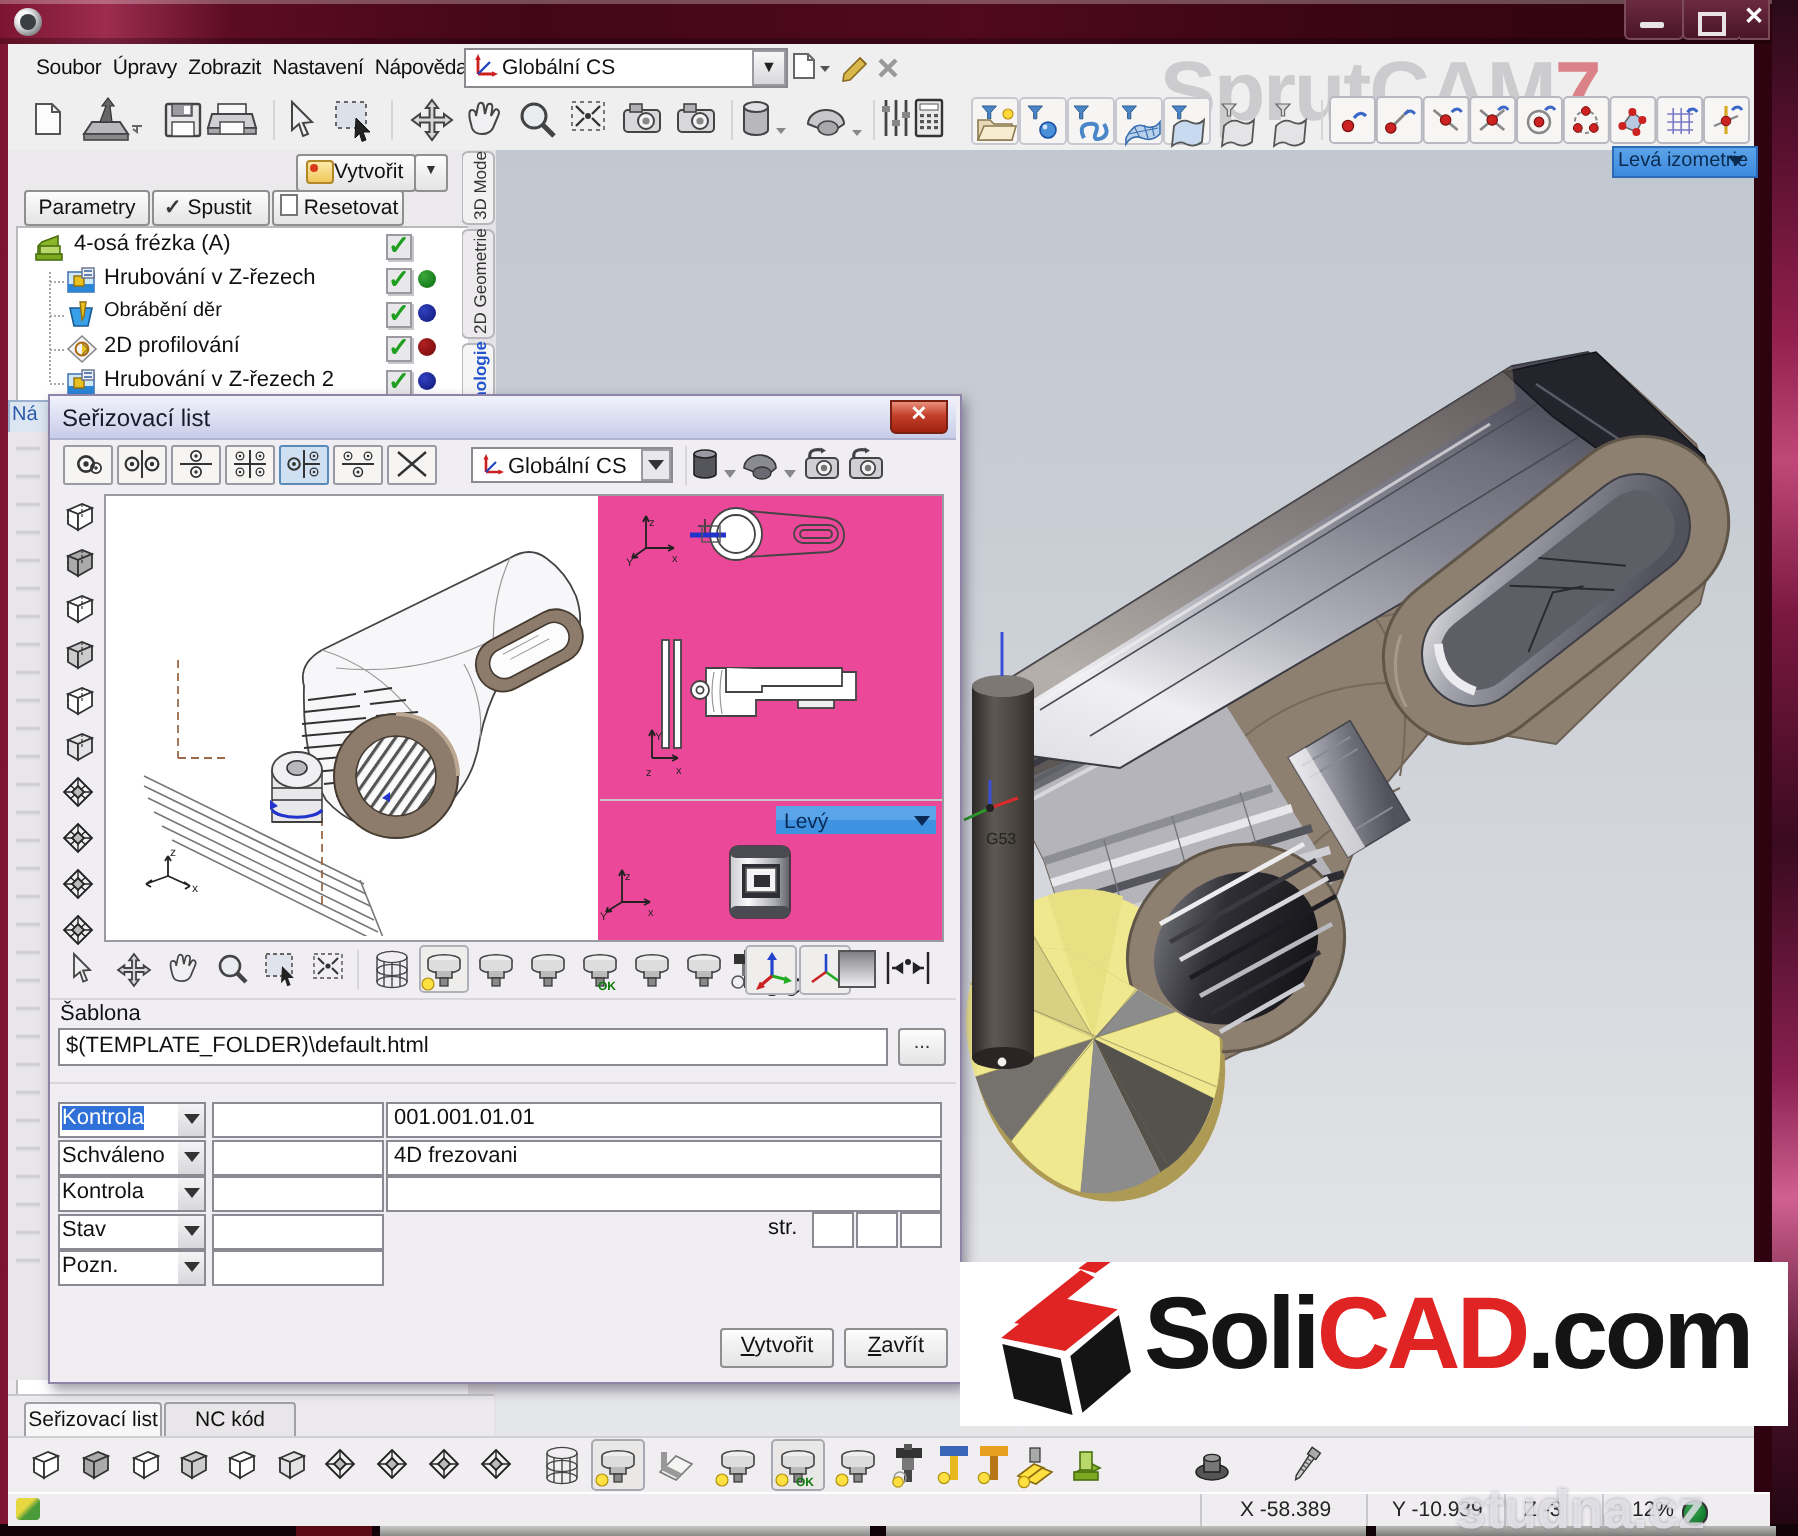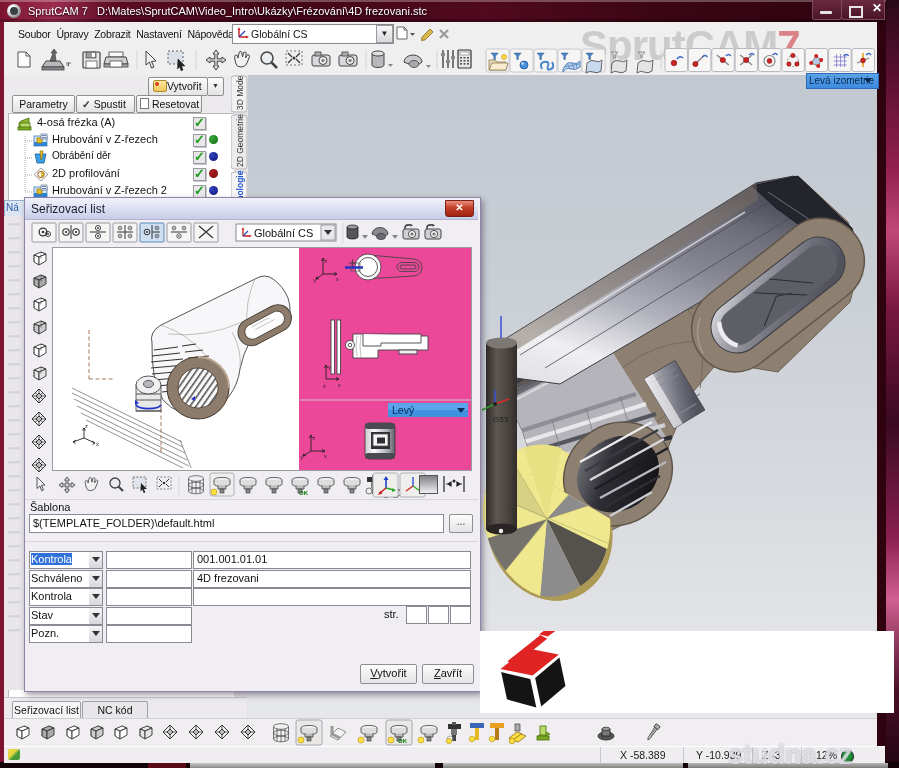--- a/index.html
+++ b/index.html
@@ -31,21 +31,20 @@
 
   <div class="abs" style="left:0;top:0;width:886px;height:762px;
     background:linear-gradient(90deg,#7c1430 0%,#9c2c50 6%,#5c0c24 13%,#430618 30%,#50091e 55%,#3b0514 75%,#2e030f 100%);"></div>
 
   <div class="abs" style="left:0;top:0;width:886px;height:2px;background:rgba(255,255,255,0.28);"></div>
   <div class="abs" style="left:0;top:19px;width:886px;height:3px;background:rgba(0,0,0,0.25);"></div>
 
   <div class="abs" style="left:7px;top:4px;width:14px;height:14px;border-radius:7px;
      background:radial-gradient(circle at 5px 5px,#f8f8f8 25%,#caccce 45%,#8a8c90 70%,#5a5c60);"></div>
   <div class="abs" style="left:10px;top:6.5px;width:8px;height:8px;border-radius:4px;background:#3a3f44;"></div>
-  <div class="abs" style="left:28px;top:5px;font-size:11px;color:#fff;text-shadow:0 1px 2px #000;">SprutCAM 7&nbsp;&nbsp;&nbsp;D:\Mates\SprutCAM\Video_Intro\Ukázky\Frézování\4D frezovani.stc</div>
 
   <div class="abs" style="left:812px;top:0px;width:28px;height:19px;border:1px solid #7b4b5a;border-top:none;border-radius:0 0 3px 3px;background:linear-gradient(#6b2a40,#4a1526);"></div>
   <div class="abs" style="left:820px;top:11px;width:12px;height:3px;background:#e8e4e6;border-radius:1px;"></div>
   <div class="abs" style="left:841px;top:0px;width:28px;height:19px;border:1px solid #7b4b5a;border-top:none;border-radius:0 0 3px 3px;background:linear-gradient(#6b2a40,#4a1526);"></div>
   <div class="abs" style="left:849px;top:6px;width:10px;height:8px;border:2px solid #e8e4e6;"></div>
   <div class="abs" style="left:870px;top:0px;width:14px;height:19px;border:1px solid #7b4b5a;border-top:none;border-left:none;background:linear-gradient(#6b2a40,#4a1526);color:#fff;font-size:12px;font-weight:bold;text-align:center;line-height:17px;">✕</div>
 
   <div class="abs" style="left:4px;top:22px;width:873px;height:724px;background:#f0efef;"></div>
 
   <div class="abs" style="left:580px;top:22px;font-size:42px;font-weight:bold;color:rgba(160,160,165,0.45);letter-spacing:-1px;">SprutCAM<span style="color:rgba(200,40,50,0.55);">7</span></div>
@@ -1211,13 +1210,14 @@
 <div class="abs" style="left:480px;top:631px;width:414px;height:82px;background:#fff;">
   <svg width="414" height="82" style="position:absolute;left:0;top:0;">
     <g transform="translate(12,4) rotate(-12 38 38)">
       <polygon points="10,28 40,13 70,26 40,41" fill="#e02424"></polygon>
       <polygon points="10,31 37,44 37,73 10,59" fill="#141414"></polygon>
       <polygon points="42,44 70,29 70,58 42,73" fill="#141414"></polygon>
       <polygon points="18,22 44,9 56,3 62,8 38,20 28,26" fill="#e02424"></polygon>
       <polygon points="55,2 63,6 72,2 64,-2" fill="#e02424"></polygon>
     </g>
   </svg>
+  <div class="abs" style="left:92px;top:6px;font-size:51px;font-weight:bold;color:#141414;letter-spacing:-1.8px;">Soli<span style="color:#e02424;">CAD</span>.com</div>
 </div>
 
 </body></html>

